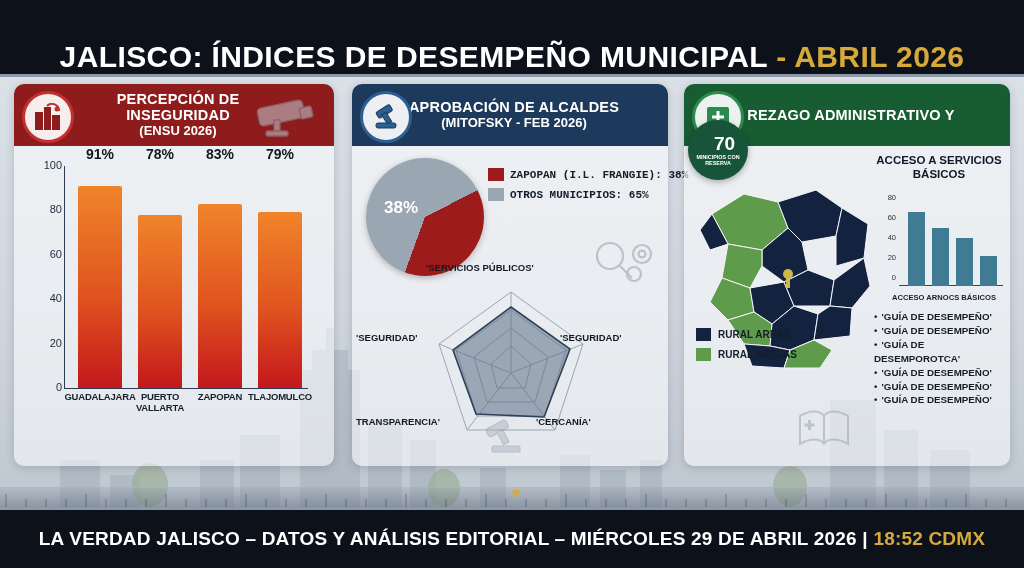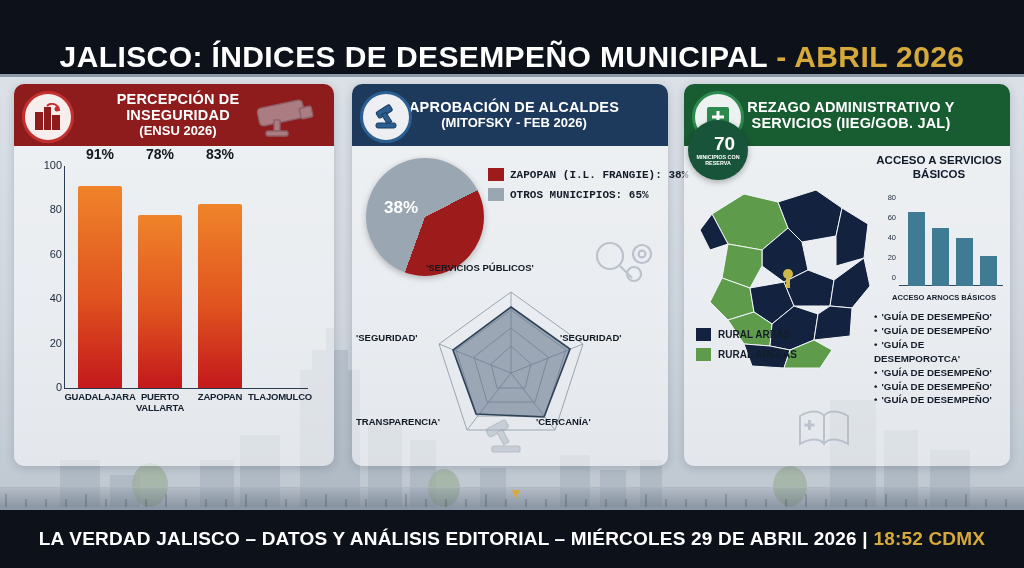--- a/index.html
+++ b/index.html
@@ -509,20 +509,24 @@
         <div class="bc-val" style="bottom:202px">91%</div>
       </div>
       <div class="bc-bar-wrap" style="left:110px">
         <div class="bc-bar" style="height:173px"></div>
         <div class="bc-val" style="bottom:173px">78%</div>
       </div>
       <div class="bc-bar-wrap" style="left:170px">
         <div class="bc-bar" style="height:184px"></div>
         <div class="bc-val" style="bottom:184px">83%</div>
       </div>
+      <div class="bc-bar-wrap" style="left:230px">
+        <div class="bc-bar" style="height:176px"></div>
+        <div class="bc-val" style="bottom:176px">79%</div>
+      </div>
 
       <div class="bc-cat" style="left:33px">GUADALAJARA</div>
       <div class="bc-cat" style="left:93px">PUERTO VALLARTA</div>
       <div class="bc-cat" style="left:153px">ZAPOPAN</div>
       <div class="bc-cat" style="left:213px">TLAJOMULCO</div>
     </div>
   </div>
 
   <div class="panel" id="panel-2">
     <div class="panel-head head-blue">
@@ -606,21 +610,20 @@
     <div class="panel-head head-green">
       <div class="badge badge-green">
         <svg width="30" height="28" viewBox="0 0 30 28">
           <rect x="4" y="4" width="22" height="20" rx="2" fill="#2d8a4e"></rect>
           <rect x="13.5" y="8" width="3" height="12" fill="#fff"></rect>
           <rect x="9" y="12.5" width="12" height="3" fill="#fff"></rect>
         </svg>
       </div>
       <div class="panel-title">
         <span class="t1">REZAGO ADMINISTRATIVO Y</span>
-        <span class="t1">SERVICIOS (IIEG/GOB. JAL)</span>
       </div>
     </div>
 
     <div class="map-area">
       <svg width="186" height="230" viewBox="0 0 186 230">
         <g stroke="#f2f5f8" stroke-width="1">
           <polygon points="20,60 52,40 86,48 96,74 70,96 36,90" fill="#5e9b4a"></polygon>
           <polygon points="86,48 124,36 150,54 144,82 110,88 96,74" fill="#13233f"></polygon>
           <polygon points="150,54 176,70 172,104 144,112 144,82" fill="#13233f"></polygon>
           <polygon points="96,74 110,88 116,116 92,128 70,112 70,96" fill="#13233f"></polygon>

